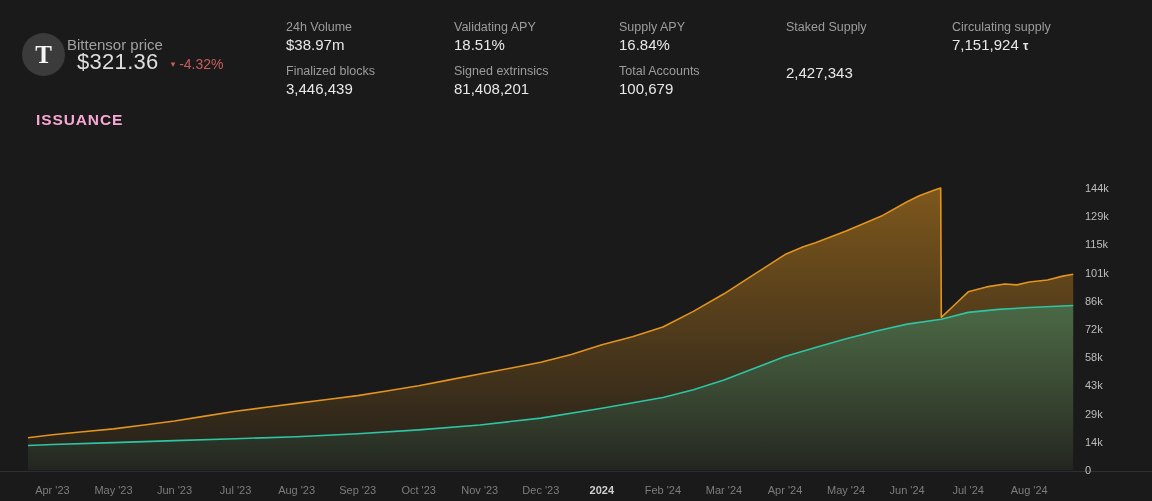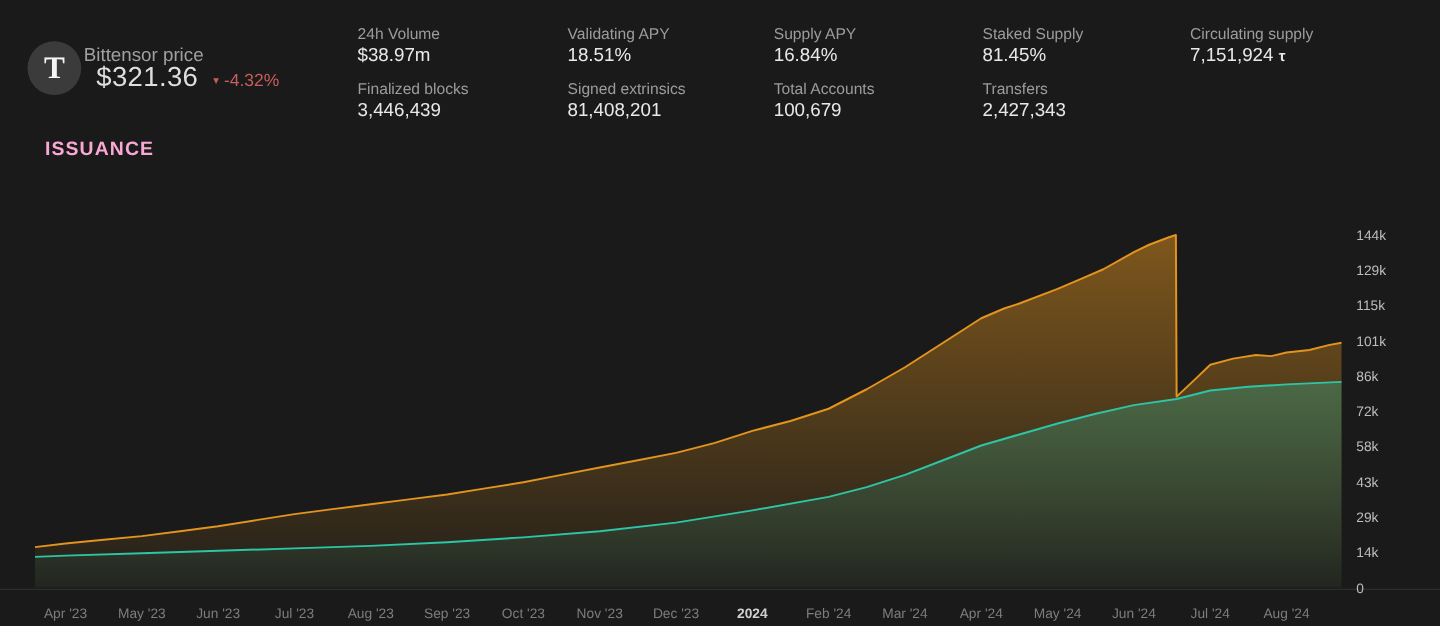--- a/index.html
+++ b/index.html
@@ -68,40 +68,38 @@
   <div class="stat">
     <div class="stat-label">Validating APY</div>
     <div class="stat-value">18.51%</div>
   </div>
   <div class="stat">
     <div class="stat-label">Supply APY</div>
     <div class="stat-value">16.84%</div>
   </div>
   <div class="stat">
     <div class="stat-label">Staked Supply</div>
-    <div class="stat-value">81.45%</div>
   </div>
   <div class="stat">
     <div class="stat-label">Circulating supply</div>
     <div class="stat-value"><span>7,151,924</span> <span class="tau">τ</span></div>
   </div>
   <div class="stat">
     <div class="stat-label">Finalized blocks</div>
     <div class="stat-value">3,446,439</div>
   </div>
   <div class="stat">
     <div class="stat-label">Signed extrinsics</div>
     <div class="stat-value">81,408,201</div>
   </div>
   <div class="stat">
     <div class="stat-label">Total Accounts</div>
     <div class="stat-value">100,679</div>
   </div>
   <div class="stat">
-    <div class="stat-label">Transfers</div>
     <div class="stat-value">2,427,343</div>
   </div>
 </div>
 
 <div class="tabs">
   <div class="tab">ISSUANCE</div>
 </div>
 
 <div id="chart-wrap">
   <svg id="chart-svg" width="1152" height="346" viewBox="0 155 1152 346">

